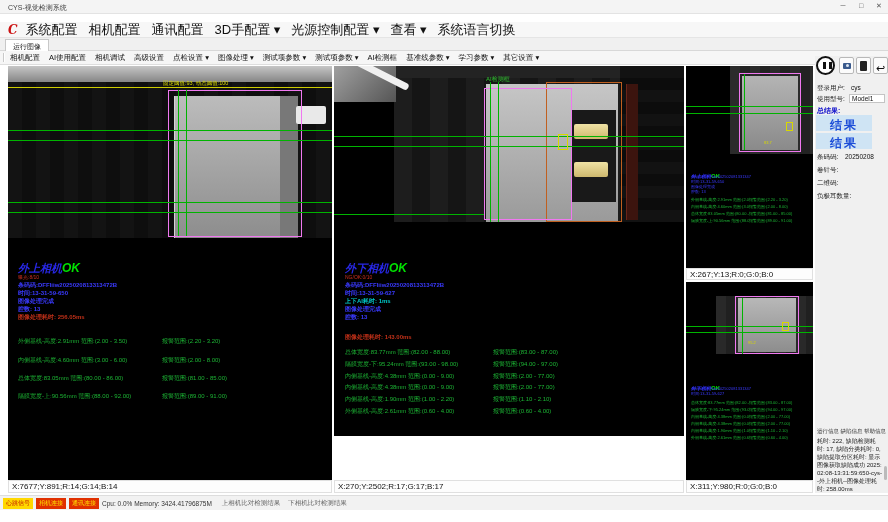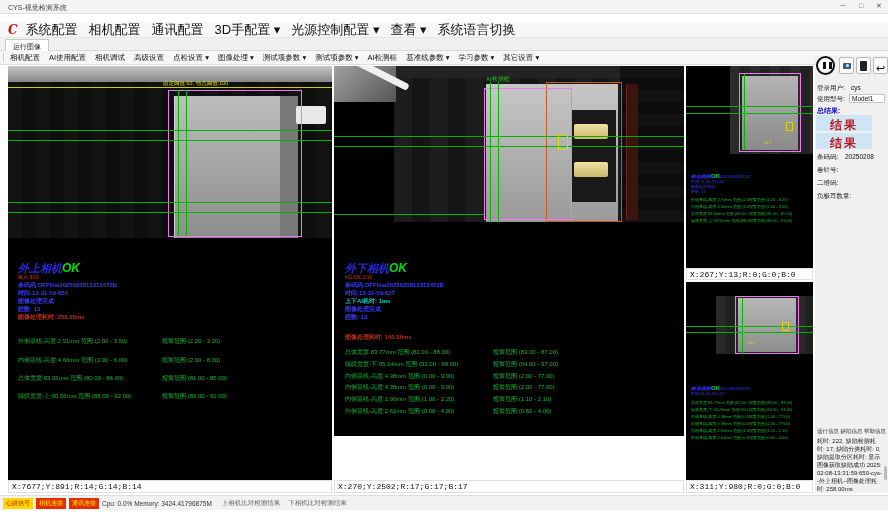--- a/index.html
+++ b/index.html
@@ -24,21 +24,21 @@
   .tool-grip { width:2px; height:9px; border-left:1px solid #c9c9c9; border-right:1px solid #fff; margin:0 5px 0 3px; }
   .tool-item { font-size:7.5px; color:#111; margin-right:9px; white-space:nowrap; }
 
   
   .panel { background:#000; overflow:hidden; }
   .panel-left  { left:8px;   top:66px; width:324px; height:414px; }
   .panel-mid   { left:334px; top:66px; width:350px; height:370px; }
   .panel-stop  { left:686px; top:66px; width:127px; height:202px; }
   .panel-sbot  { left:686px; top:282px; width:127px; height:198px; }
 
-  .coordbar { background:#fdfdfd; border:1px solid #e0e0e0; font-family:Liberation Mono, monospace; font-size:8px; color:#111; padding:1px 0 0 3px; }
+  .coordbar { background:#fdfdfd; border:1px solid #e0e0e0; font-family:Liberation Sans, sans-serif; font-size:8px; color:#111; padding:1px 0 0 3px; }
   .coord-left { left:8px;   top:480px; width:324px; height:13px; }
   .coord-mid  { left:334px; top:480px; width:350px; height:13px; }
   .coord-stop { left:686px; top:268px; width:127px; height:12px; }
   .coord-sbot { left:686px; top:480px; width:127px; height:13px; }
 
   
   .img { overflow:hidden; }
   .lt-band   { left:0; top:0; width:324px; height:16px; background:linear-gradient(180deg,#c6c6c6,#868686); }
   .lt-floor  { left:0; top:16px; width:324px; height:156px; background:repeating-linear-gradient(90deg,#131313 0 14px,#0e0e0e 14px 28px); }
   .lt-yline  { left:0; top:21px; width:324px; height:1px; background:#cdcd00; }
@@ -96,21 +96,21 @@
   .btn-sq { width:15px; height:17px; background:#fbfbfb; border:1px solid #b8b8b8; border-radius:2px; }
   .cam-glyph { left:3px; top:5px; width:8px; height:6px; background:#3a5a8c; border-radius:1px; }
   .cam-lens  { left:6px; top:6px; width:3px; height:3px; background:#dce6f2; border-radius:50%; }
   .dark-glyph { left:3px; top:3px; width:7px; height:10px; background:#222; border-radius:1px; }
   .arrow-glyph { font-size:11px; color:#111; line-height:15px; }
   .rp-label { font-size:6.5px; color:#222; white-space:nowrap; }
   .rp-value { font-size:6.5px; color:#111; white-space:nowrap; }
   .rp-input { background:#fff; border:1px solid #c4c4c4; font-size:6.5px; color:#111; padding:0 2px; height:9px; line-height:8px; }
   .rp-total { font-size:7px; font-weight:bold; color:#1010cc; }
   .result-box { left:1px; width:56px; height:16px; background:#cfe4f4; text-align:center; }
-  .result-box span { font-size:12px; font-weight:bold; color:#b91c1c; line-height:16px; letter-spacing:2px; }
+  .result-box span { font-size:12px; font-weight:bold; color:#1d4ed8; line-height:16px; letter-spacing:2px; }
   .info-tabs { font-size:5.5px; color:#333; white-space:nowrap; }
   .info-text { font-size:6px; color:#222; line-height:8px; width:66px; word-break:break-all; }
   .scroll-thumb { width:3px; height:14px; background:#bbb; border-radius:2px; }
 
   
   .statusbar { left:0; top:495px; width:888px; height:15px; background:#f2f2f2; border-top:1px solid #ddd; display:flex; align-items:center; }
   .badge { font-size:6px; padding:1px 3px; margin-right:3px; white-space:nowrap; }
   .badge-yellow { background:#ffd800; color:#c01000; }
   .badge-red { background:#e03000; color:#ffe000; }
   .sb-text { font-size:6.5px; color:#333; margin-right:10px; white-space:nowrap; }

